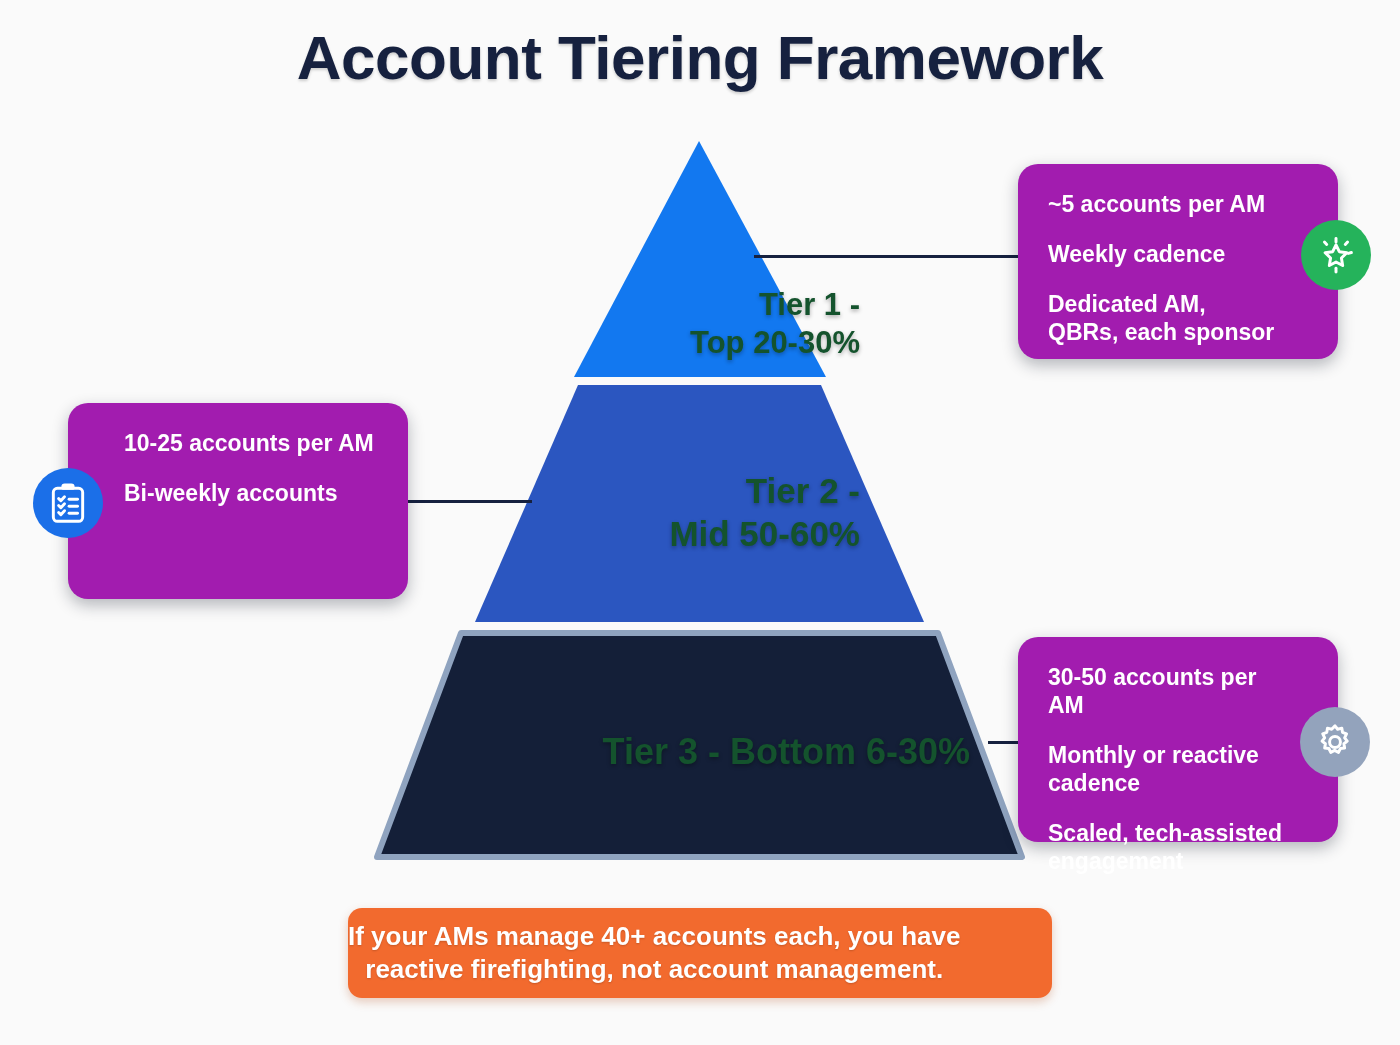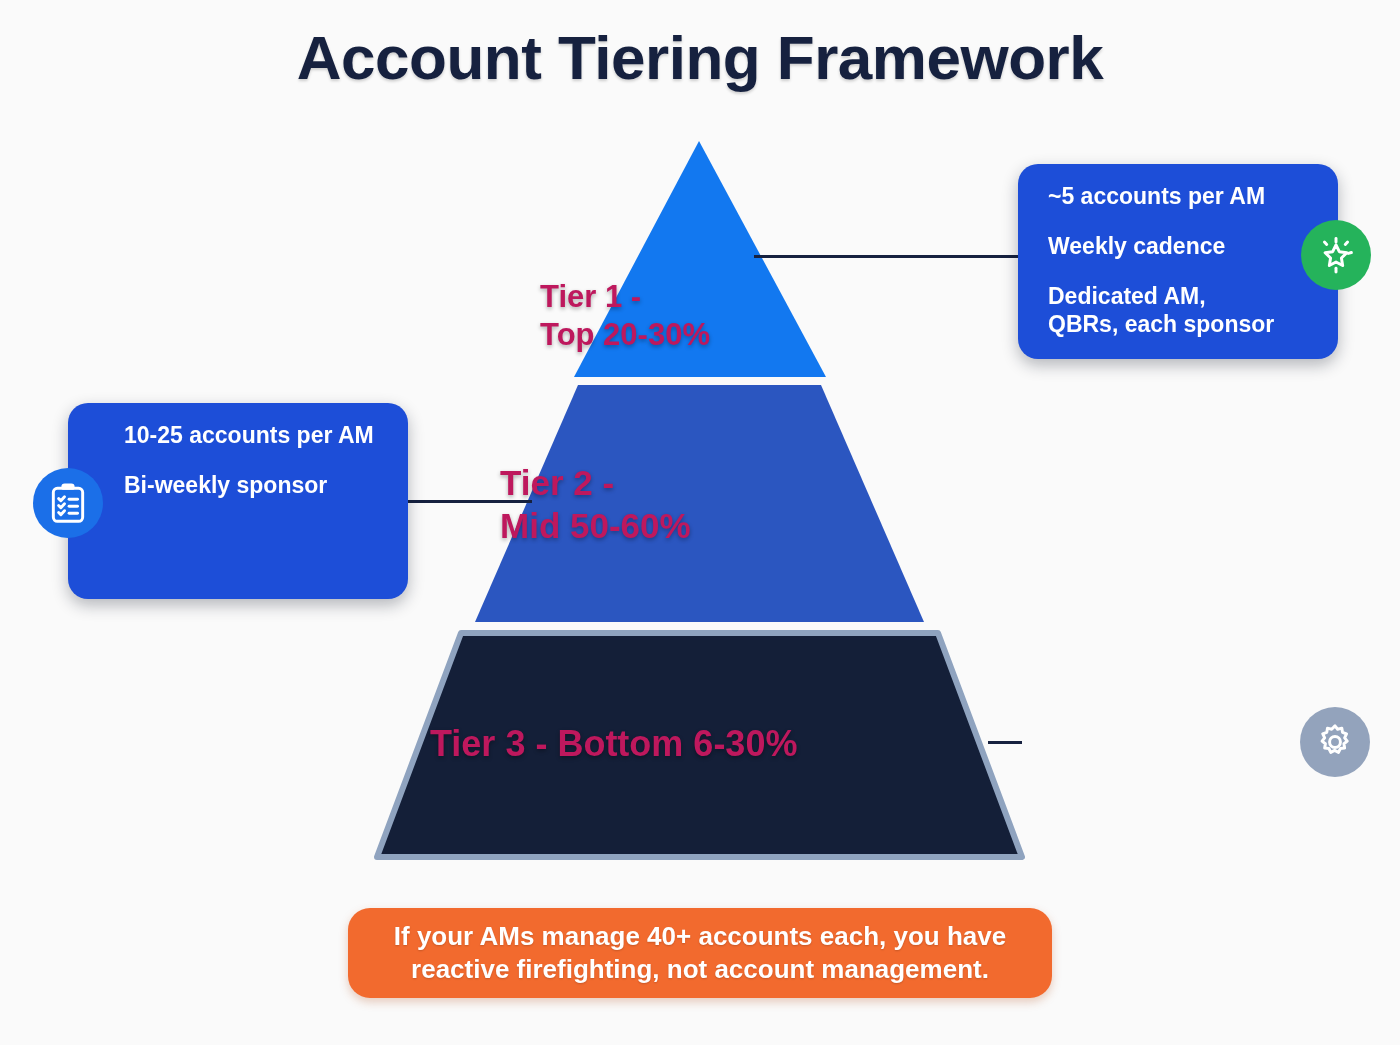--- a/index.html
+++ b/index.html
@@ -41,26 +41,27 @@
     left: 0;
     top: 0;
     width: 1400px;
     height: 1045px;
     pointer-events: none;
   }
 
   
   .tier-label {
     position: absolute;
-    text-align: left;
-    color: #be185d;
+    text-align: right;
+    color: #14532d;
     font-weight: 700;
     line-height: 1.22;
     text-shadow: 0 2px 4px rgba(0,0,0,0.32);
     white-space: pre-line;
+    margin-top: 8px;
   }
   #tier1-label {
     left: 540px;
     top: 278px;
     width: 320px;
     font-size: 31px;
   }
   #tier2-label {
     left: 500px;
     top: 462px;
@@ -80,24 +81,24 @@
     background: #16213f;
     height: 3px;
   }
   #conn-tier1 { left: 754px;  top: 255px; width: 266px; }
   #conn-tier2 { left: 404px;  top: 500px; width: 128px; }
   #conn-tier3 { left: 988px;  top: 741px; width: 34px;  }
 
   
   .info-card {
     position: absolute;
-    background: #1d4ed8;
+    background: #a21caf;
     border-radius: 20px;
     box-shadow: 0 6px 16px rgba(15,22,40,0.30);
-    padding: 18px 30px;
+    padding: 26px 30px;
     box-sizing: border-box;
   }
   .info-card .line {
     color: #ffffff;
     font-weight: 700;
     font-size: 23px;
     line-height: 1.22;
     margin-bottom: 22px;
   }
   .info-card .line:last-child { margin-bottom: 0; }
@@ -124,24 +125,23 @@
   .icon-badge svg { display: block; }
 
   
   #callout {
     position: absolute;
     left: 348px;
     top: 908px;
     width: 704px;
     height: 90px;
     background: #f26a2e;
-    border-radius: 22px;
+    border-radius: 14px;
     display: flex;
     align-items: center;
-    justify-content: center;
     box-shadow: 0 4px 10px rgba(180,80,30,0.28);
   }
   #callout-text {
     color: #ffffff;
     font-weight: 700;
     font-size: 26px;
     line-height: 1.28;
     text-align: center;
     white-space: pre-line;
     text-shadow: 0 1px 2px rgba(0,0,0,0.18);
@@ -181,35 +181,40 @@
       <path d="M12 2.6v2"></path>
       <path d="M18.6 4.6l-1.3 1.4"></path>
       <path d="M5.4 4.6l1.3 1.4"></path>
       <path d="M20.8 10.6l-1.8 0.5"></path>
       <path d="M12 19.6v2.1"></path>
     </svg>
   </div>
 
   <div class="info-card" id="card-tier2">
     <div class="line">10-25 accounts per AM</div>
-    <div class="line">Bi-weekly sponsor</div>
+    <div class="line">Bi-weekly accounts</div>
   </div>
   <div class="icon-badge" id="icon-tier2">
     <svg width="44" height="44" viewBox="0 0 24 24" fill="none" stroke="#ffffff" stroke-width="1.6" stroke-linecap="round" stroke-linejoin="round">
       <rect x="4" y="4" width="16" height="18" rx="2.2"></rect>
       <path d="M9.2 4V3.1a1 1 0 0 1 1-1h3.6a1 1 0 0 1 1 1V4z" fill="#ffffff"></path>
       <path d="M6.9 9.6l1.2 1.2 2-2.2"></path>
       <path d="M6.9 13.4l1.2 1.2 2-2.2"></path>
       <path d="M6.9 17.2l1.2 1.2 2-2.2"></path>
       <path d="M12.6 10h4.6"></path>
       <path d="M12.6 13.8h4.6"></path>
       <path d="M12.6 17.6h4.6"></path>
     </svg>
   </div>
 
+  <div class="info-card" id="card-tier3">
+    <div class="line">30-50 accounts per AM</div>
+    <div class="line">Monthly or reactive cadence</div>
+    <div class="line">Scaled, tech-assisted engagement</div>
+  </div>
   <div class="icon-badge" id="icon-tier3">
     <svg width="42" height="42" viewBox="0 0 24 24" fill="none" stroke="#ffffff" stroke-width="1.7" stroke-linecap="round" stroke-linejoin="round">
       <circle cx="12" cy="12" r="3.1"></circle>
       <path d="M12 2.8l1.5 1.9 2.4-0.6 0.4 2.4 2.3 0.9-1.1 2.2 1.5 1.9-1.9 1.5 0.4 2.4-2.4 0.3-1.1 2.2-2.2-1.1-2.2 1.1-1.1-2.2-2.4-0.3 0.4-2.4-1.9-1.5 1.5-1.9-1.1-2.2 2.3-0.9 0.4-2.4 2.4 0.6z"></path>
     </svg>
   </div>
 
   <div id="callout">
     <div id="callout-text">If your AMs manage 40+ accounts each, you have
 reactive firefighting, not account management.</div>

